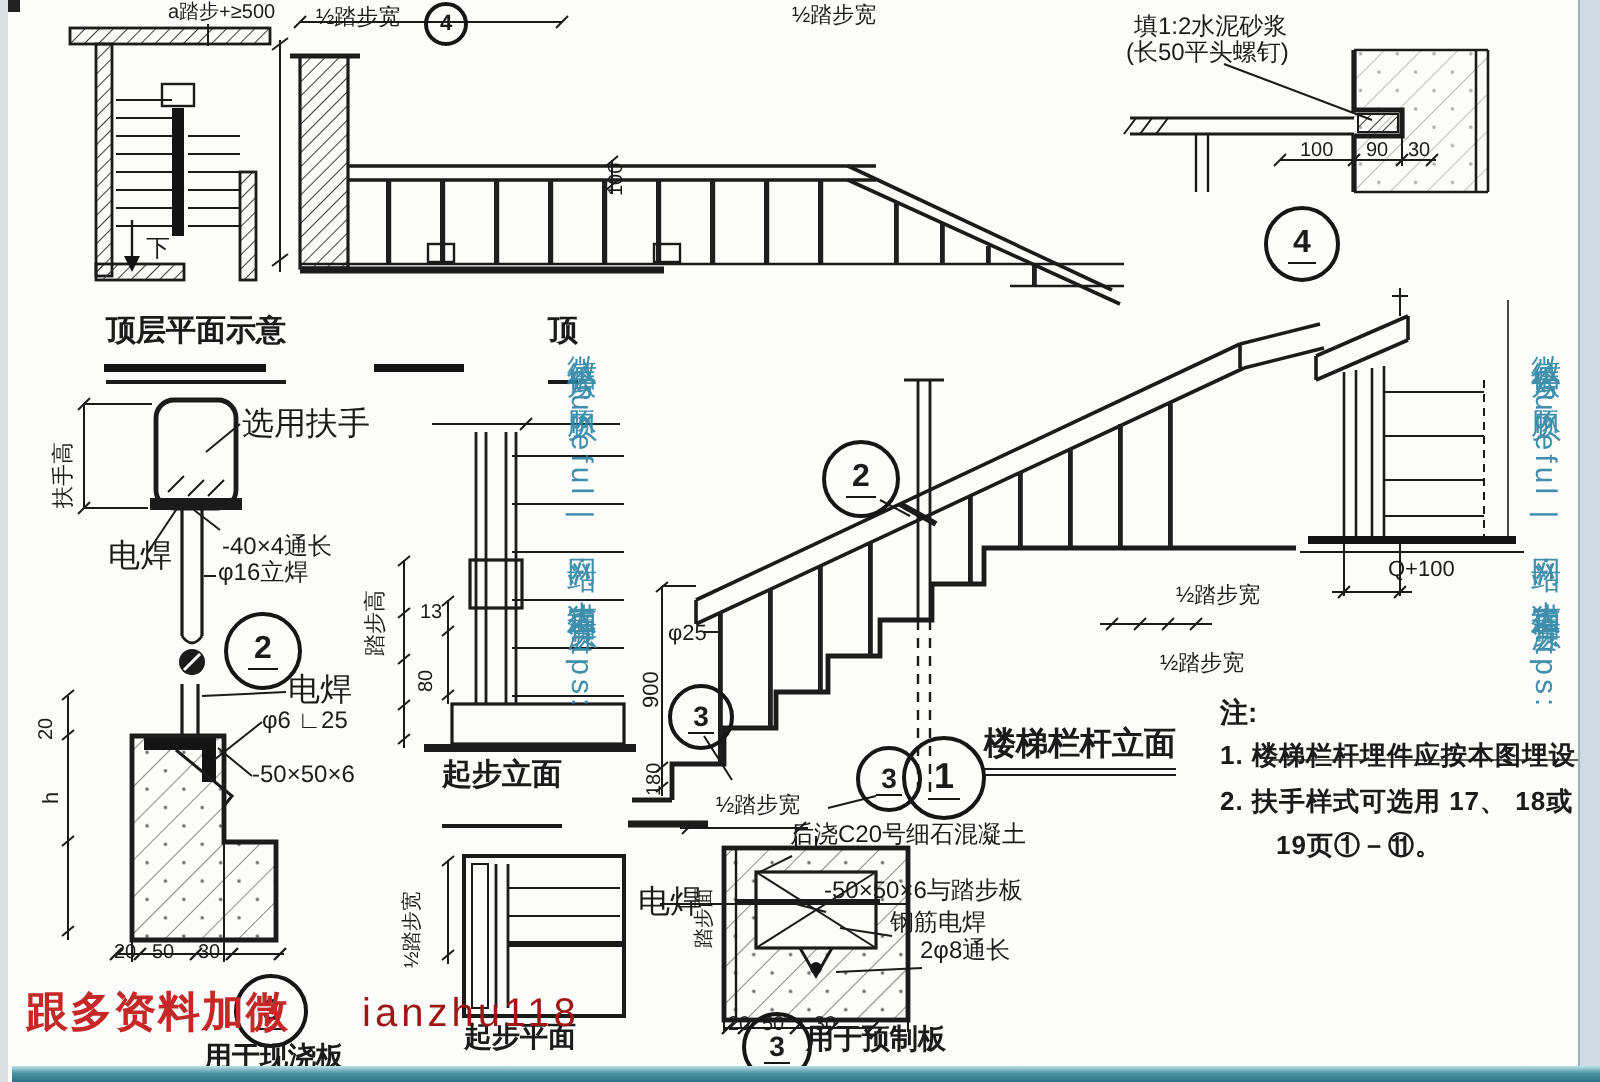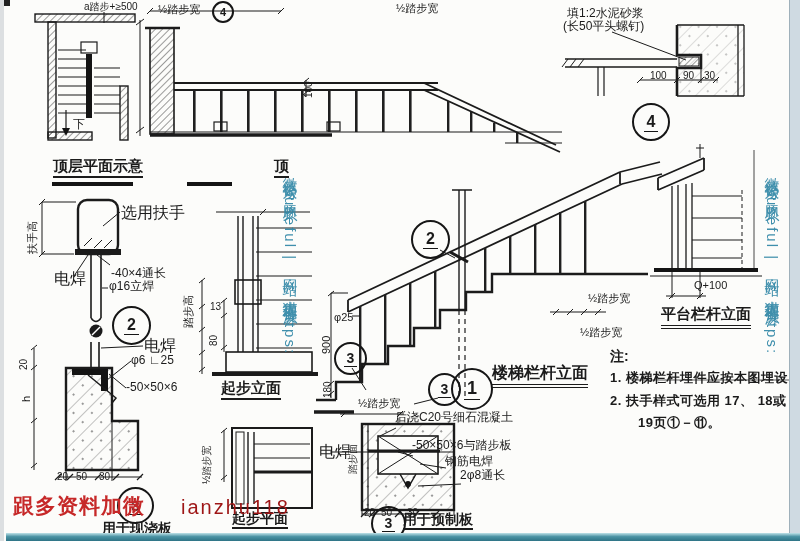--- a/index.html
+++ b/index.html
@@ -6,21 +6,21 @@
   .stage { position:relative; width:800px; height:541px; background:#fcfcfa; overflow:hidden;
            font-family:"Liberation Sans", sans-serif; color:#1b1b1b; }
   .stage svg { position:absolute; left:0; top:0; }
   .lbl { position:absolute; white-space:nowrap; line-height:1.1; color:#1b1b1b; }
   .t10{font-size:10px} .t11{font-size:11px} .t12{font-size:12px} .t13{font-size:16px}
   .t14b{font-size:14px;font-weight:bold} .t15b{font-size:15px;font-weight:bold}
   .t16b{font-size:16px;font-weight:bold}
   .t13n{font-size:13px;font-weight:600;letter-spacing:.5px}
   .t14n{font-size:14px;font-weight:700}
   .u { }
-  .u2 { border-bottom:2px solid #1b1b1b; padding-bottom:1px; }
+  .u2 { border-bottom:2px solid #1b1b1b; padding-bottom:15px; }
   .uu { border-bottom:4px double #1b1b1b; padding-bottom:2px; }
   .rot { transform:rotate(-90deg); transform-origin:0 0; }
   .circ { position:absolute; border:2px solid #161616; border-radius:50%;
           display:flex; align-items:center; justify-content:center;
           font-weight:bold; background:rgba(252,252,250,.0); }
   .circ .n { border-bottom:1.6px solid #161616; padding:0 3px 0 3px; }
   .circ.plain .n { border-bottom:none; }
   .wm { position:absolute; writing-mode:vertical-rl; text-orientation:mixed;
         font-size:15px; letter-spacing:2px; opacity:.92; font-weight:500; }
   .promo { position:absolute; font-size:21px; font-weight:bold; letter-spacing:1px; }
@@ -278,21 +278,20 @@
     </div>
 <div class="circ" style="left:451px;top:368px;width:38px;height:38px;font-size:18px">
       <span class="n">1</span>
     </div>
 <div class="lbl t16b uu" style="left:492px;top:364px">楼梯栏杆立面</div>
 <div class="lbl t11" style="left:358px;top:397px">½踏步宽</div>
 <div class="lbl t11 u" style="left:588px;top:292px">½踏步宽</div>
 <div class="lbl t11 u" style="left:580px;top:326px">½踏步宽</div>
 
 <div class="lbl t11" style="left:694px;top:279px">Q+100</div>
-<div class="lbl t15b uu" style="left:661px;top:306px">平台栏杆立面</div>
 
 <div class="lbl t14n" style="left:610px;top:349px">注:</div>
 <div class="lbl t13n" style="left:610px;top:371px">1. 楼梯栏杆埋件应按本图埋设。</div>
 <div class="lbl t13n" style="left:610px;top:394px">2. 扶手样式可选用 17、 18或</div>
 <div class="lbl t13n" style="left:638px;top:416px">19页①－⑪。</div>
 
 <div class="lbl t13" style="left:319px;top:443px">电焊</div>
 <div class="lbl t10 rot" style="left:347px;top:474px">踏步面</div>
 <div class="lbl t12 u" style="left:395px;top:411px">后浇C20号细石混凝土</div>
 <div class="lbl t12 u" style="left:412px;top:439px">-50×50×6与踏步板</div>

